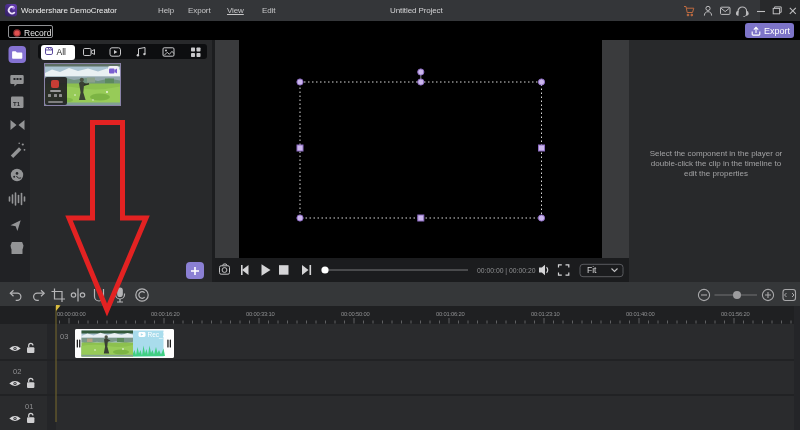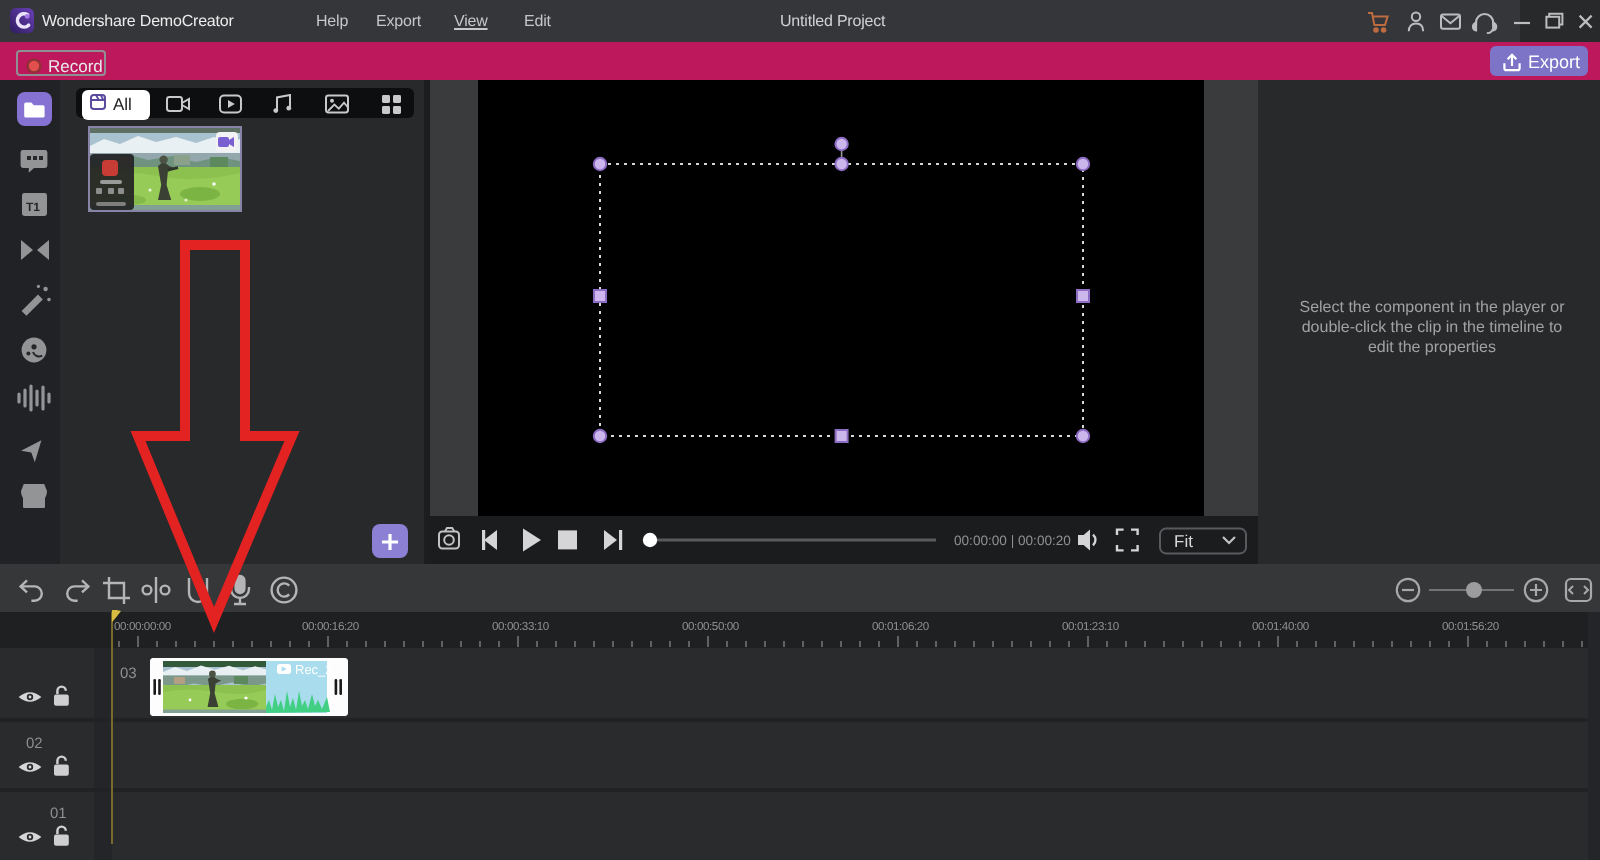--- a/index.html
+++ b/index.html
@@ -4,21 +4,21 @@
 <style>
   * { margin:0; padding:0; box-sizing:border-box; }
   html,body { width:800px; height:430px; overflow:hidden; background:#28292b;
     font-family:"Liberation Sans", sans-serif; }
   .abs { position:absolute; }
   #stage { position:relative; width:800px; height:430px; }
   
   #topbar { left:0; top:0; width:760px; height:21px; background:#343639; }
   .menu { position:absolute; top:6px; font-size:8px; color:#c6c6c8; letter-spacing:-0.1px; }
   
-  #recrow { left:0; top:21px; width:800px; height:19px; background:#be185d; }
+  #recrow { left:0; top:21px; width:800px; height:19px; background:#000000; }
   #recbtn { position:absolute; left:8px; top:4px; width:45px; height:13px;
     border:1px solid #8f9093; border-radius:2px; color:#e9e9e9; font-size:8.5px; }
   
   #sidebar { left:0; top:40px; width:30px; height:242px; background:#212225; }
   #media   { left:30px; top:40px; width:182px; height:242px; background:#28292b; }
   #gap1    { left:212px; top:40px; width:3px; height:242px; background:#1c1d1f; }
   #preview { left:215px; top:40px; width:414px; height:242px; background:#3a3b3d; }
   #canvas  { left:24px; top:0px; width:363px; height:218px; background:#000; }
   #ctrlbar { left:0px; top:218px; width:414px; height:24px; background:#1b1c1e; }
   #rpanel  { left:629px; top:40px; width:171px; height:242px; background:#28292b; }

